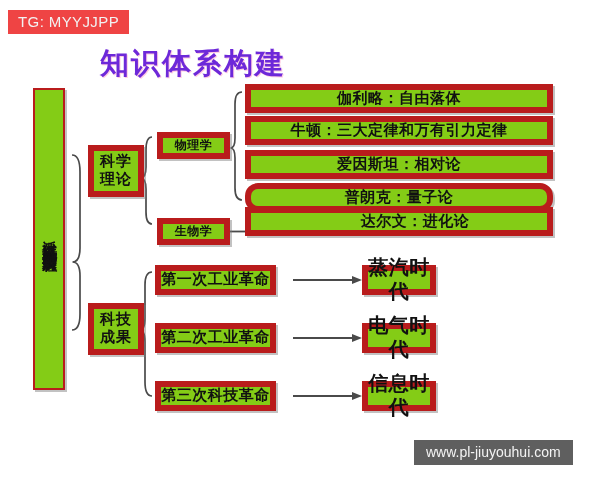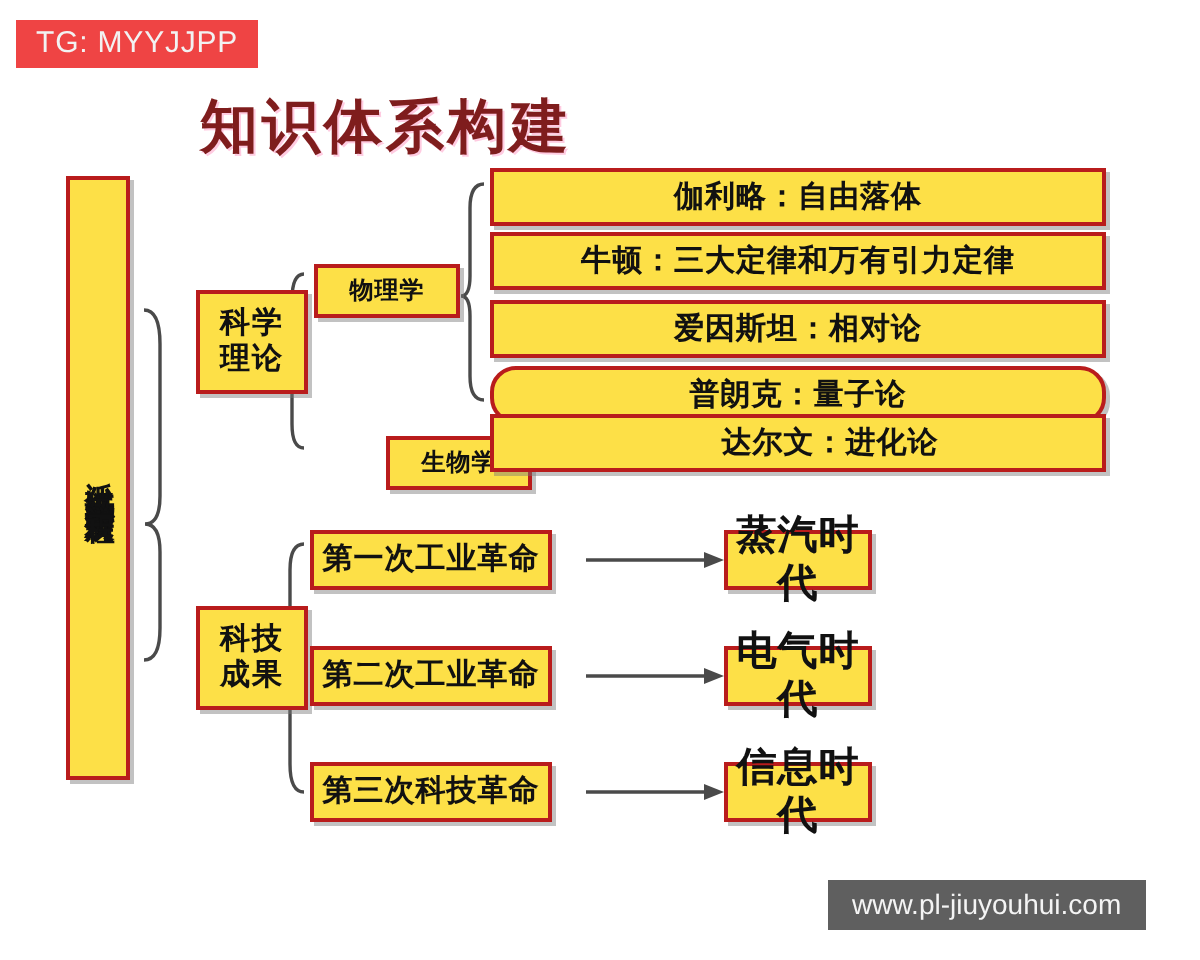--- a/index.html
+++ b/index.html
@@ -49,33 +49,33 @@
     line-height: 1.15;
   }
 
   
   .title {
     position: absolute;
     left: 100px;
     top: 44px;
     font-size: 29px;
     font-weight: bold;
-    color: #7f1d1d;
+    color: #6d28d9;
     letter-spacing: 2px;
     font-family: "DejaVu Sans", "Liberation Sans", sans-serif;
     text-shadow: 1px 1px 0 rgba(255,160,200,0.55);
     white-space: nowrap;
   }
 
   
   .box {
     position: absolute;
     box-sizing: border-box;
-    border: 2px solid #b91c1c;
-    background: #fde047;
+    border: 6px solid #b91c1c;
+    background: #84cc16;
     color: #111111;
     font-weight: bold;
     display: flex;
     align-items: center;
     justify-content: center;
     text-align: center;
     box-shadow: 2px 2px 0 rgba(120,120,120,0.45);
     line-height: 1.18;
     font-family: "DejaVu Sans", "Liberation Sans", sans-serif;
   }
@@ -94,36 +94,35 @@
     border-width: 2px;
   }
 
   
   .box-l2 {
     left: 88px;
     width: 56px;
     height: 52px;
     font-size: 15px;
     letter-spacing: 1px;
-    margin-left: 10px;
   }
   .box-l2.theory { top: 145px; }
   .box-l2.tech   { top: 303px; }
   .box-l2 span { display: block; }
 
   
   .box-l3 {
     left: 157px;
     width: 73px;
     height: 27px;
     font-size: 12px;
     letter-spacing: 0.5px;
   }
   .box-l3.physics { top: 132px; }
-  .box-l3.biology { top: 218px; margin-left: 36px; }
+  .box-l3.biology { top: 218px; }
 
   
   .box-detail {
     left: 245px;
     width: 308px;
     height: 29px;
     font-size: 15px;
     letter-spacing: 0.5px;
   }
   .box-detail.d0 { top: 84px; }

